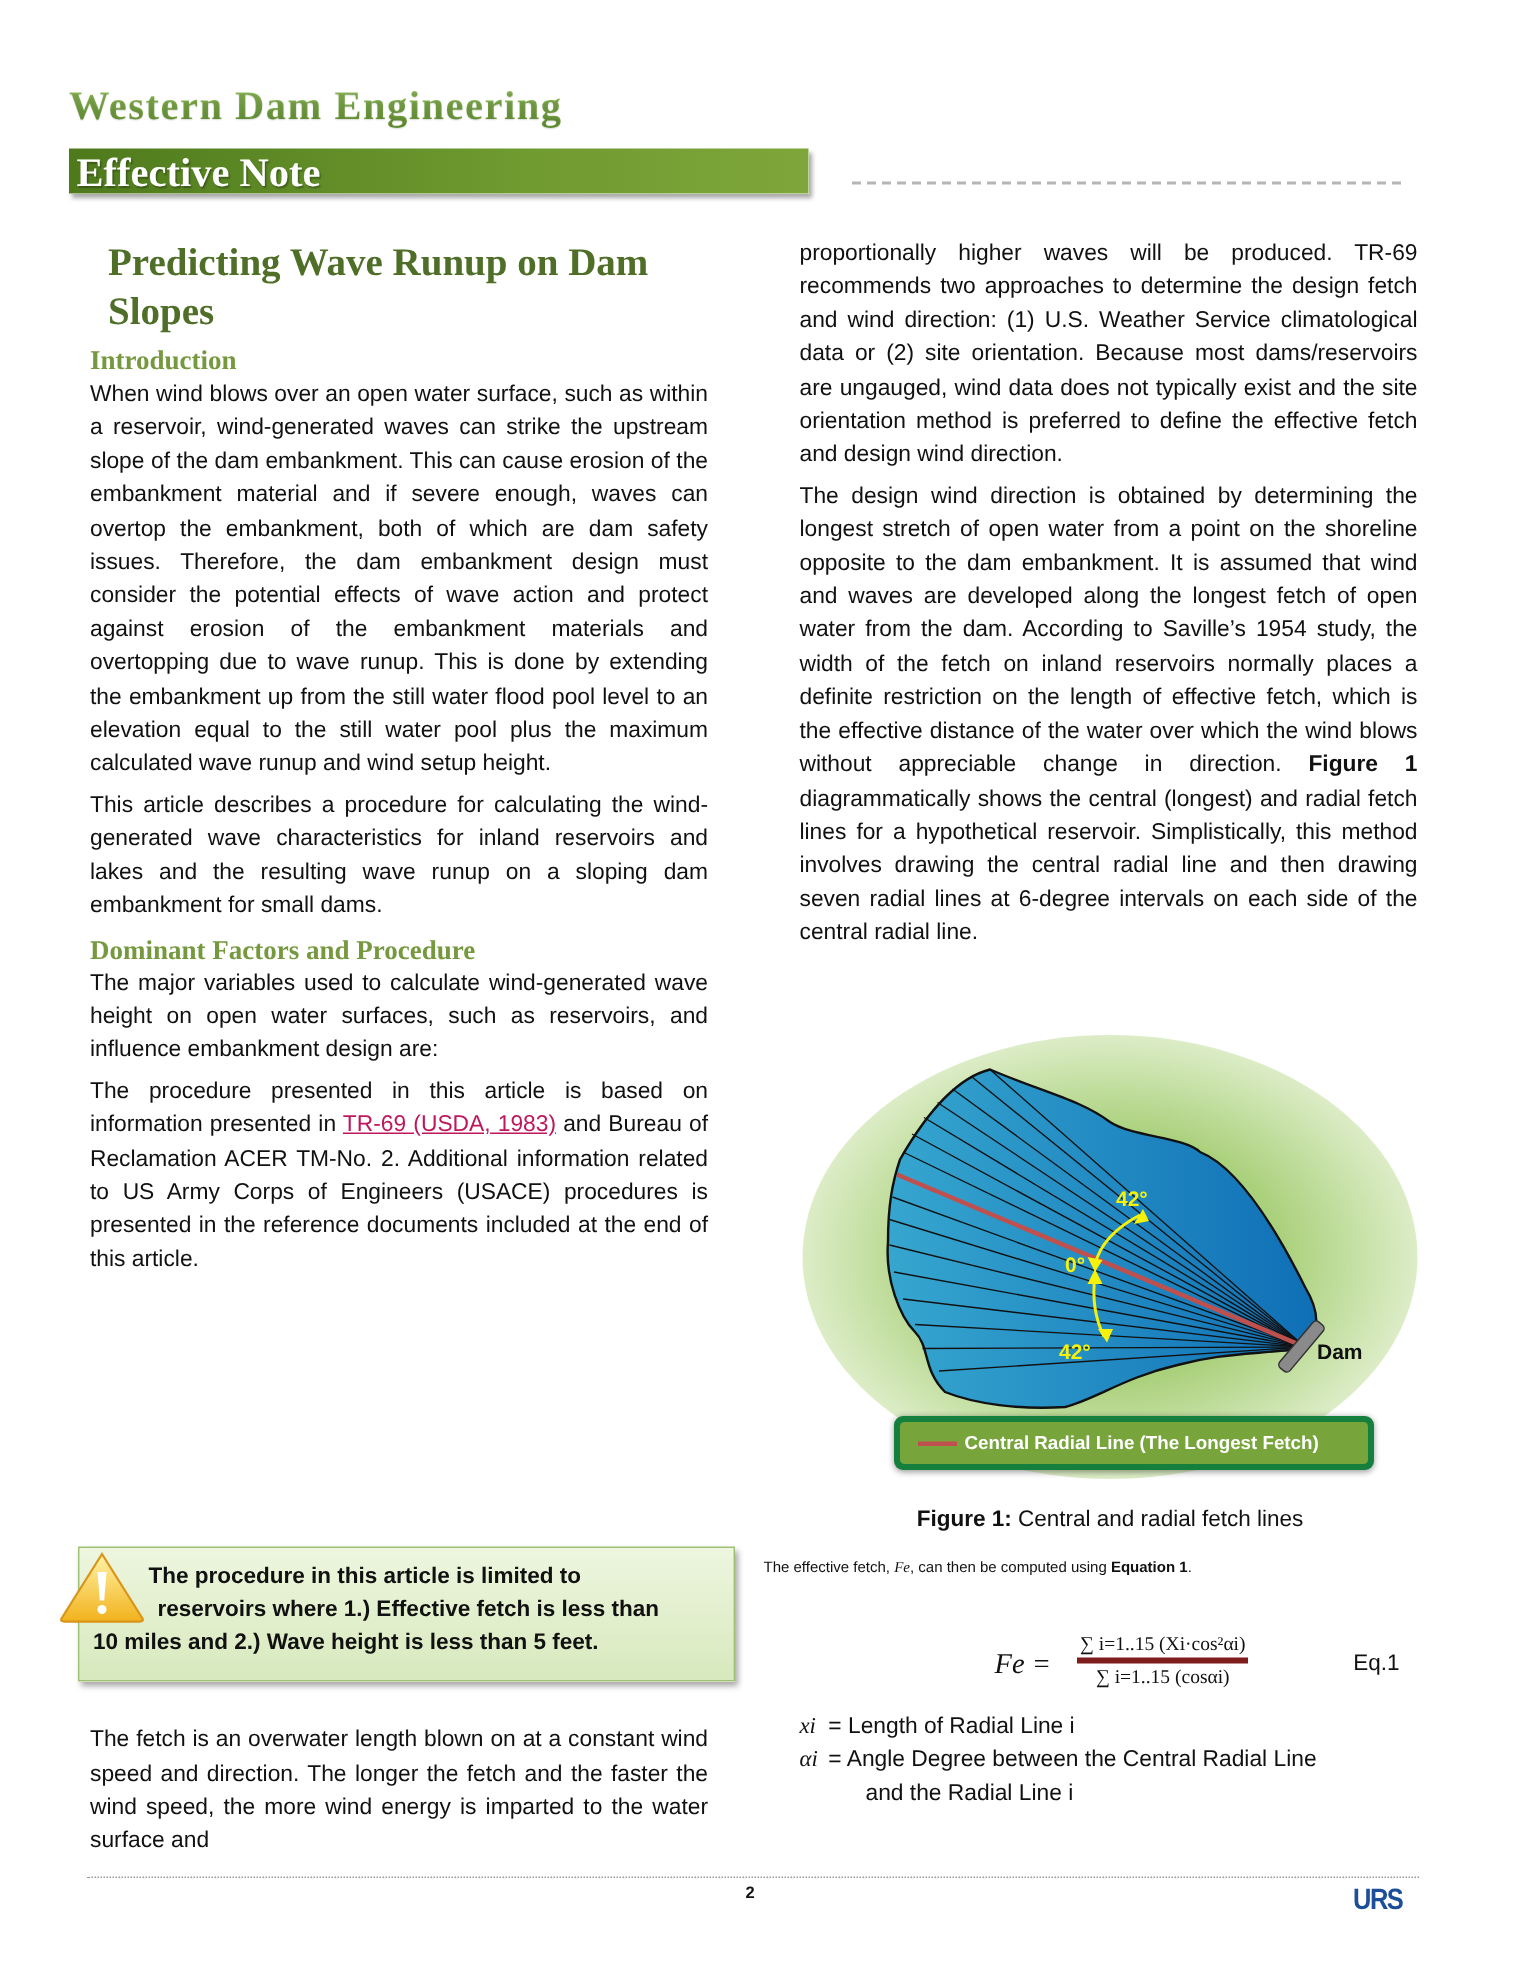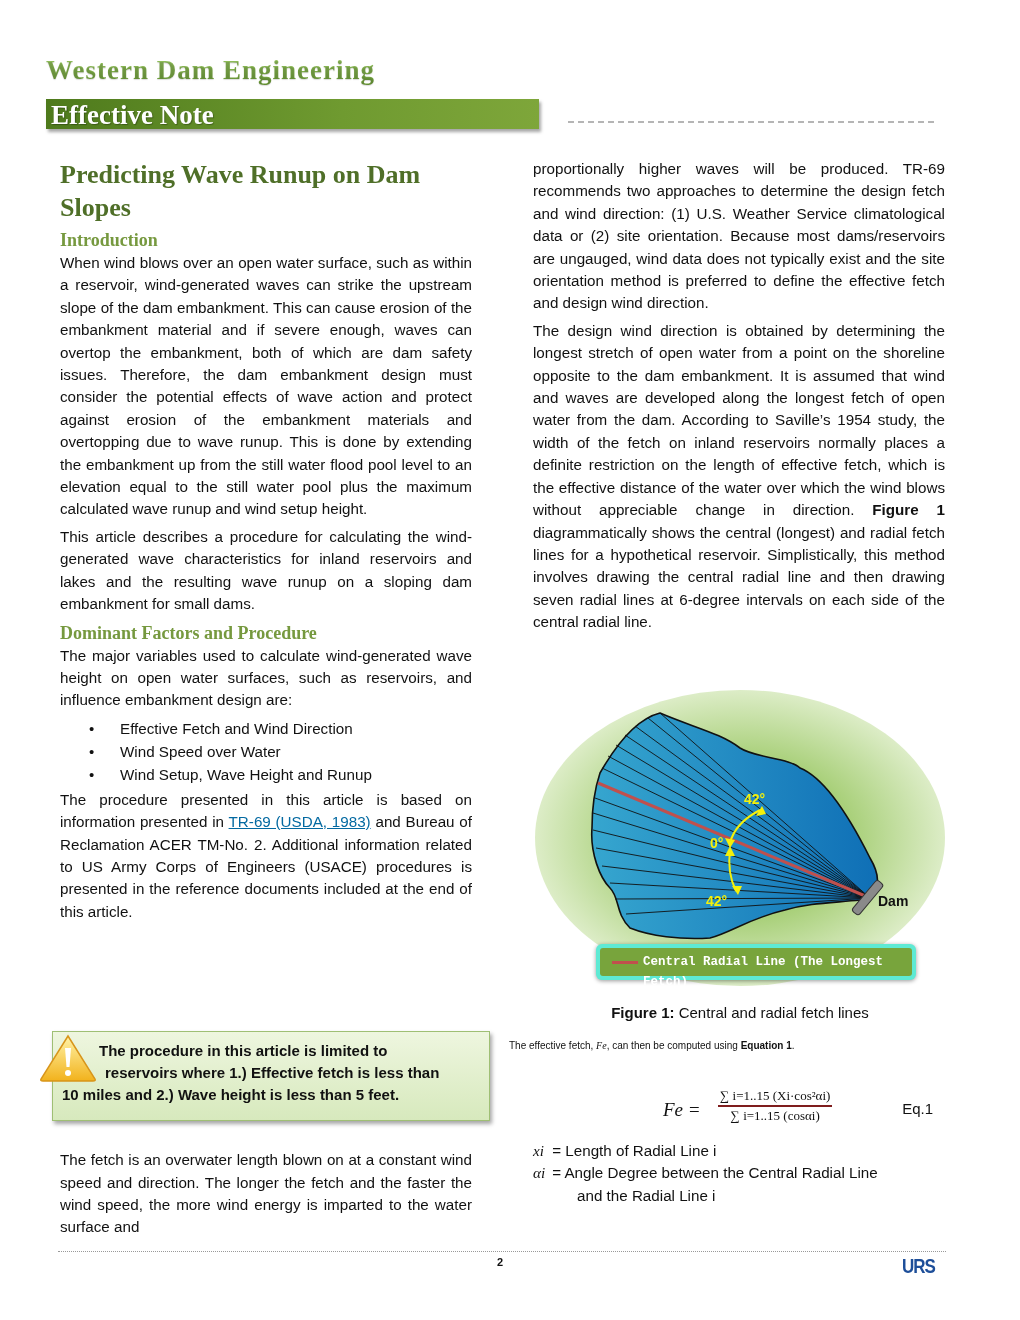--- a/index.html
+++ b/index.html
@@ -14,52 +14,52 @@
          box-shadow: 2px 3px 3px rgba(0,0,0,0.35); }
   .banner span { position: absolute; left: 5px; top: 0px; font-family: "Liberation Serif", "DejaVu Serif", serif;
          font-weight: bold; font-size: 27px; color: #fff; line-height: 32px; text-shadow: 1px 1px 1px rgba(0,0,0,0.3); }
   .dash-rule { position: absolute; left: 568px; top: 121px; width: 366px; border-top: 2px dashed #b5b5b5; }
 
   .col { position: absolute; font-size: 15.2px; line-height: 22.4px; }
   .col-left { left: 60px; top: 158px; width: 412px; }
   .col-right { left: 533px; top: 158px; width: 412px; }
   .just { text-align: justify; margin: 0 0 5px 0; }
   h1.title { font-family: "Liberation Serif", "DejaVu Serif", serif; color: #4f6f28; font-size: 26px;
-         line-height: 33px; margin: 0 0 4px 0; font-weight: bold; }
+         line-height: 33px; margin: 0 0 4px 12px; font-weight: bold; }
   h2.sec { font-family: "Liberation Serif", "DejaVu Serif", serif; color: #76993f; font-size: 18px;
          line-height: 24px; margin: 3px 0 0 0; font-weight: bold; }
   ul.bullets { margin: 0; padding: 0 0 0 0; list-style: none; }
   ul.bullets li { position: relative; padding-left: 60px; line-height: 23px; }
   ul.bullets li::before { content: "\2022"; position: absolute; left: 29px; top: 0; font-size: 15px; }
-  a.link { color: #0369a1; text-decoration: underline; }
+  a.link { color: #be185d; text-decoration: underline; }
 
   .callout { position: absolute; left: 52px; top: 1031px; width: 436px; height: 88px;
          background: linear-gradient(#eef6df, #d7e9bd); border: 1px solid #9fbf74;
          box-shadow: 2px 3px 4px rgba(0,0,0,0.35); }
   .callout-text { position: absolute; left: 0; top: 8px; width: 430px; font-weight: bold; font-size: 15px; line-height: 22px; }
   .callout-text .l1 { display: block; padding-left: 46px; }
   .callout-text .l2 { display: block; padding-left: 52px; }
   .callout-text .l3 { display: block; padding-left: 9px; }
   .warn-icon { position: absolute; left: 38px; top: 1033px; width: 60px; height: 50px; }
   .fetch-para { position: absolute; left: 60px; top: 1134px; width: 412px; font-size: 15.2px; line-height: 22.4px; text-align: justify; }
 
   .figure { position: absolute; left: 530px; top: 688px; width: 420px; height: 300px; }
   .legend-box { position: absolute; left: 596px; top: 944px; width: 320px; height: 36px;
-         background: #5eead4; border-radius: 6px; box-shadow: 0 1px 4px rgba(0,0,0,0.4); font-family: Liberation Mono, monospace; }
+         background: #15803d; border-radius: 6px; box-shadow: 0 1px 4px rgba(0,0,0,0.4); }
   .legend-inner { position: absolute; left: 4px; top: 4px; right: 4px; bottom: 4px; background: #78a43c; border-radius: 3px; }
   .legend-swatch { position: absolute; left: 12px; top: 13px; width: 26px; height: 3px; background: #c0504d; }
   .legend-label { position: absolute; left: 43px; top: 4px; font-size: 12.5px; font-weight: bold; color: #fff; line-height: 20px; }
   .fig-caption { position: absolute; left: 530px; top: 1003px; width: 420px; text-align: center; font-size: 15px; line-height: 20px; }
   .fig-caption b { font-weight: bold; }
 
   .eq-intro { position: absolute; left: 509px; top: 1035px; width: 412px; font-size: 10px; line-height: 22.4px; }
   .eq-row { position: absolute; left: 533px; top: 1088px; width: 412px; height: 44px; }
   .eq-lhs { position: absolute; left: 130px; top: 11px; font-family: "Liberation Serif", "DejaVu Serif", serif; font-style: italic; font-size: 19px; }
   .eq-frac { position: absolute; left: 185px; top: 0; text-align: center; font-family: "Liberation Serif", "DejaVu Serif", serif; font-size: 13px; }
-  .eq-num { display: block; border-bottom: 2px solid #7f1d1d; padding: 0 2px 1px 2px; line-height: 16px; }
+  .eq-num { display: block; border-bottom: 4px solid #7f1d1d; padding: 0 2px 1px 2px; line-height: 16px; }
   .eq-den { display: block; line-height: 17px; }
   .eq-label { position: absolute; right: 12px; top: 12px; font-size: 15px; }
   .defs { position: absolute; left: 533px; top: 1140px; width: 412px; font-size: 15.2px; line-height: 22.4px; }
   .defs .sym { font-family: "Liberation Serif", "DejaVu Serif", serif; font-style: italic; display: inline-block; width: 15px; text-align: left; }
   .defs .indent { padding-left: 44px; display: block; }
 
   .footer-rule { position: absolute; left: 58px; top: 1251px; width: 888px; border-top: 1px dotted #999; }
   .page-num { position: absolute; left: 490px; top: 1256px; width: 20px; text-align: center; font-size: 11px; font-weight: bold; }
   .logo { position: absolute; left: 902px; top: 1257px; font-family: "Liberation Sans", sans-serif; font-weight: bold;
          font-size: 17px; color: #1d4e99; letter-spacing: -1px; transform: scaleY(1.15); }
@@ -73,25 +73,20 @@
   </div>
 <div class="dash-rule"></div>
 
 <div class="col col-left">
   <h1 class="title">Predicting Wave Runup on Dam Slopes</h1>
   <h2 class="sec">Introduction</h2>
   <p class="just">When wind blows over an open water surface, such as within a reservoir, wind-generated waves can strike the upstream slope of the dam embankment. This can cause erosion of the embankment material and if severe enough, waves can overtop the embankment, both of which are dam safety issues. Therefore, the dam embankment design must consider the potential effects of wave action and protect against erosion of the embankment materials and overtopping due to wave runup. This is done by extending the embankment up from the still water flood pool level to an elevation equal to the still water pool plus the maximum calculated wave runup and wind setup height.</p>
   <p class="just">This article describes a procedure for calculating the wind-generated wave characteristics for inland reservoirs and lakes and the resulting wave runup on a sloping dam embankment for small dams.</p>
   <h2 class="sec">Dominant Factors and Procedure</h2>
   <p class="just">The major variables used to calculate wind-generated wave height on open water surfaces, such as reservoirs, and influence embankment design are:</p>
-  <ul class="bullets">
-    <li>Effective Fetch and Wind Direction</li>
-    <li>Wind Speed over Water</li>
-    <li>Wind Setup, Wave Height and Runup</li>
-  </ul>
   <p class="just" style="margin-top:3px"><span>The procedure presented in this article is based on information presented in </span><a class="link" href="#">TR-69 (USDA, 1983)</a><span> and Bureau of Reclamation ACER TM-No. 2. Additional information related to US Army Corps of Engineers (USACE) procedures is presented in the reference documents included at the end of this article.</span></p>
 </div>
 
 <div class="callout">
   <div class="callout-text">
     <span class="l1">The procedure in this article is limited to</span>
     <span class="l2">reservoirs where 1.) Effective fetch is less than</span>
     <span class="l3">10 miles and 2.) Wave height is less than 5 feet.</span>
   </div>
 </div>

